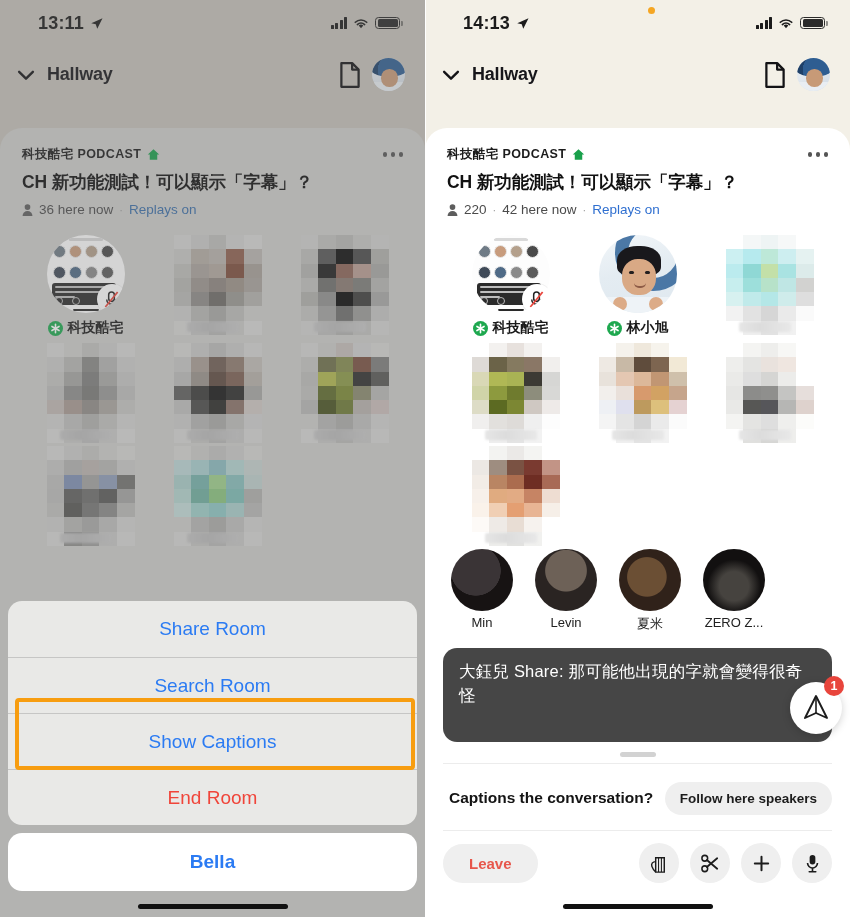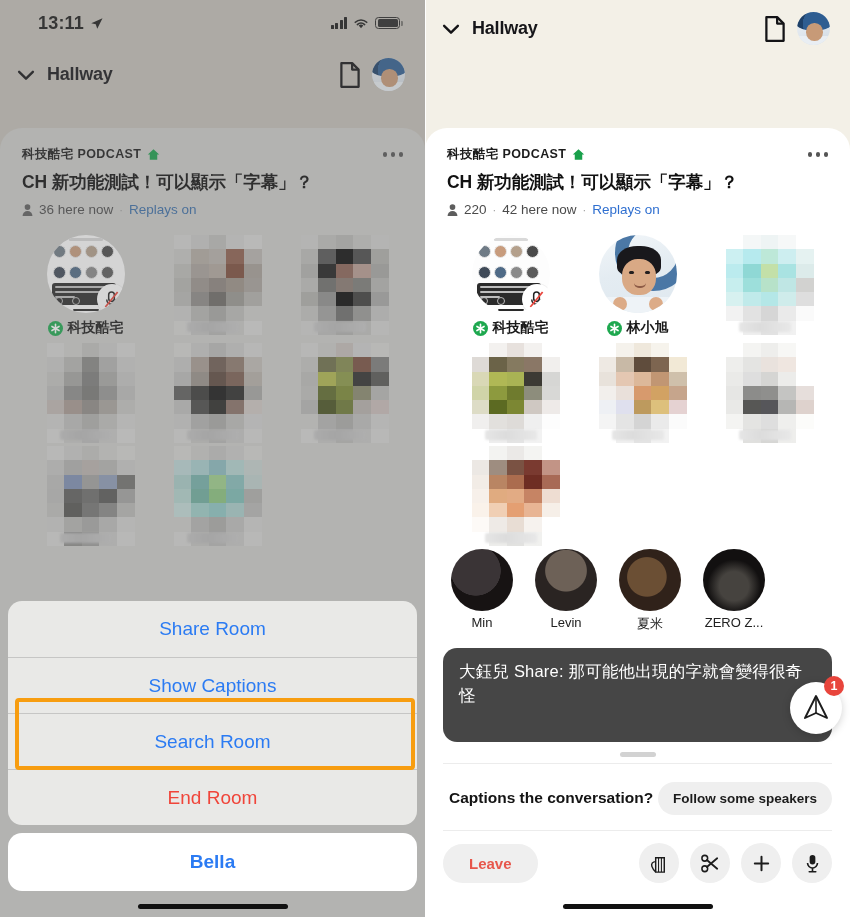--- a/index.html
+++ b/index.html
@@ -616,33 +616,61 @@
         </div>
 
       </div>
     </div>
 
     <div class="dim"></div>
 
     <div class="sheet-wrap">
       <div class="sheet-group">
         <div class="sheet-item">Share Room</div>
+        <div class="sheet-item">Search Room</div>
         <div class="sheet-item">Show Captions</div>
-        <div class="sheet-item">Search Room</div>
         <div class="sheet-item destructive">End Room</div>
       </div>
       <div class="sheet-cancel">Bella</div>
     </div>
     <div class="hl-box"></div>
 
     <div class="home-ind"></div>
   </div>
 
   <div class="phone right">
 
+    <div class="statusbar">
+      <div class="rec-dot"></div>
+      <div class="sb-time">
+        <span>14:13</span>
+        <svg class="loc-arrow" width="15" height="15" viewBox="0 0 20 20">
+          <path d="M18 3 L3 9.6 L9 11 L11 17 Z" fill="#1b1b1b"></path>
+        </svg>
+      </div>
+      <div class="sb-right">
+        <div class="bars">
+            <i></i>
+            <i></i>
+            <i></i>
+            <i></i>
+          </div>
+        <svg width="16" height="13" viewBox="0 0 18 14">
+          <path d="M9 12.3 L6.4 9.3 a4 4 0 0 1 5.2 0 Z" fill="#1b1b1b"></path>
+          <path d="M2.6 5.6 a9.3 9.3 0 0 1 12.8 0" stroke="#1b1b1b" stroke-width="1.9" fill="none" stroke-linecap="round"></path>
+          <path d="M4.9 8.2 a6 6 0 0 1 8.2 0" stroke="#1b1b1b" stroke-width="1.8" fill="none" stroke-linecap="round"></path>
+        </svg>
+        <div style="display:flex;align-items:center;">
+          <div class="batt">
+              <span></span>
+            </div>
+            <div class="batt-cap"></div>
+        </div>
+      </div>
+    </div>
 
     <div class="appbar">
       <svg class="chev" viewBox="0 0 24 24">
         <path d="M4.5 8.5 L12 16 L19.5 8.5" stroke="#131316" stroke-width="2.6" fill="none" stroke-linecap="round" stroke-linejoin="round"></path>
       </svg>
       <div class="hallway">Hallway</div>
       <div class="appbar-spacer"></div>
       <svg class="doc-icon" viewBox="0 0 22 26">
         <path d="M3 2 h10 l6 6 v16 H3 Z" fill="none" stroke="#131316" stroke-width="2.1" stroke-linejoin="round"></path>
         <path d="M13 2 v6 h6" fill="none" stroke="#131316" stroke-width="2.1" stroke-linejoin="round"></path>
@@ -1000,21 +1028,21 @@
       <svg width="26" height="28" viewBox="0 0 26 28">
         <path d="M13 2 L24 24 L13 19 L2 24 Z" fill="none" stroke="#1c1c1c" stroke-width="1.9" stroke-linejoin="round"></path>
         <path d="M13 2 V19" stroke="#1c1c1c" stroke-width="1.6"></path>
       </svg>
     </div>
 
     <div class="drag-handle"></div>
     <div class="divider d1"></div>
     <div class="cta-row">
       <div class="cta-text">Captions the conversation?</div>
-      <div class="cta-pill">Follow some speakers</div>
+      <div class="cta-pill">Follow here speakers</div>
     </div>
     <div class="divider d2"></div>
 
     <div class="toolbar-row">
       <div class="leave-btn">Leave</div>
       <div class="tb-spacer"></div>
       <div class="tb-btn">
         <svg width="21" height="21" viewBox="0 0 22 22">
           <path d="M7 20 h9 V5 h-9 Z" fill="none" stroke="#1c1c1c" stroke-width="1.5"></path>
           <path d="M10 5 v15 M13 5 v15" stroke="#1c1c1c" stroke-width="1.1"></path>

